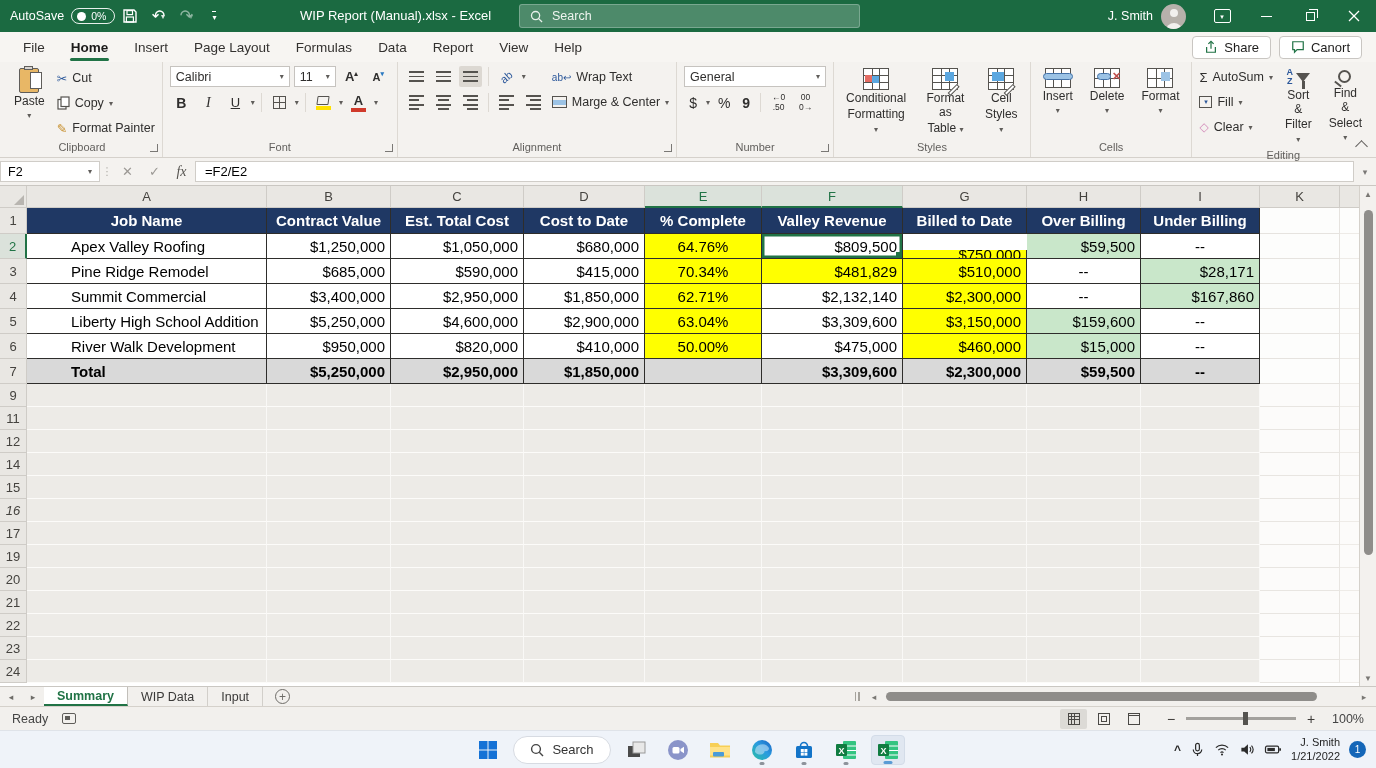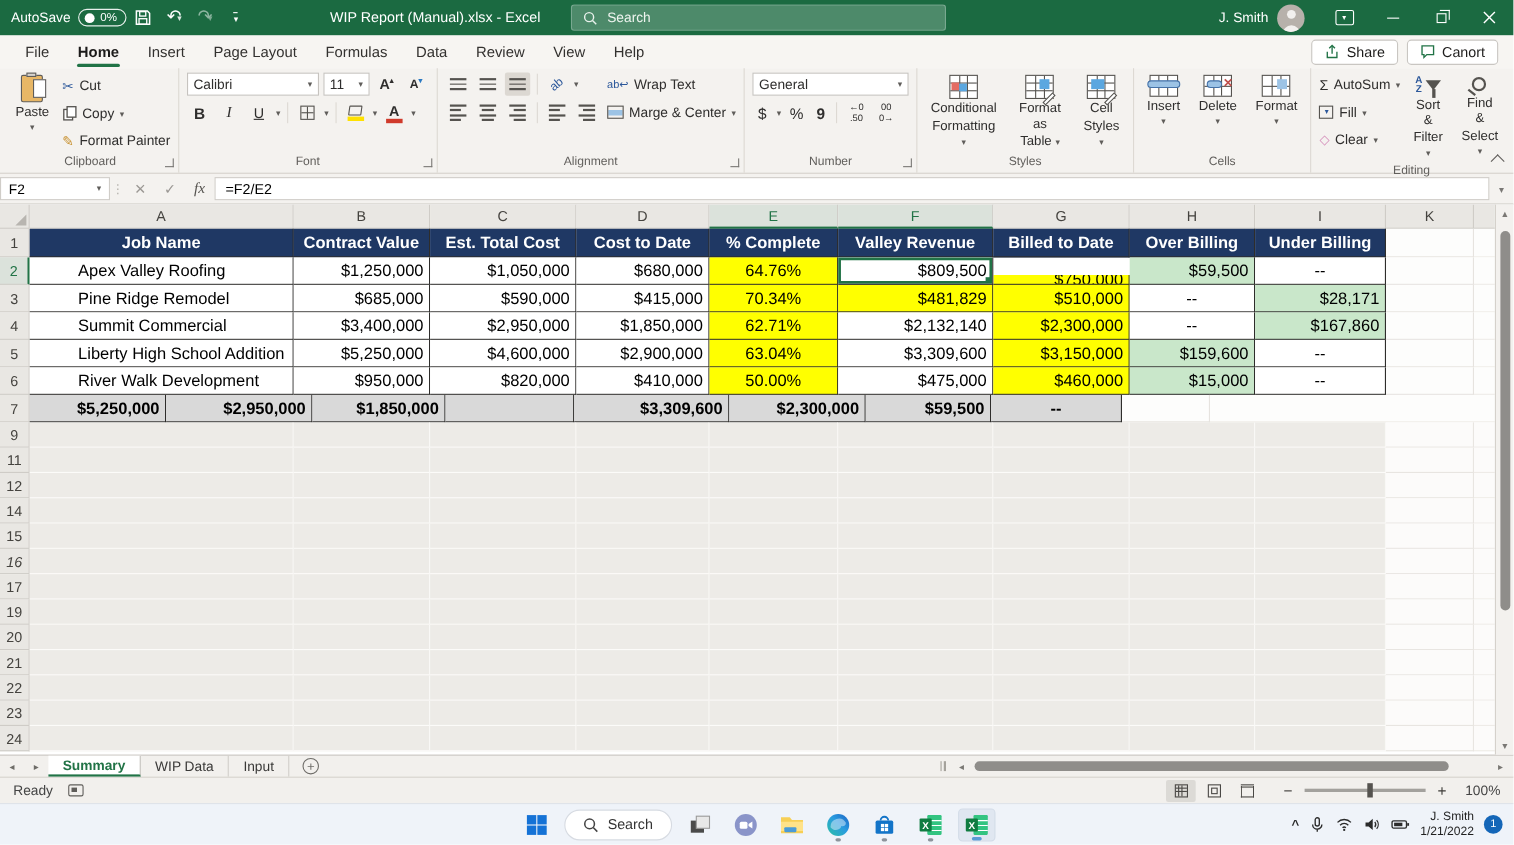--- a/index.html
+++ b/index.html
@@ -249,21 +249,21 @@
   </div>
 </div>
 
 <div class="ribbontabs">
   <span class="rtab">File</span>
   <span class="rtab active">Home</span>
   <span class="rtab">Insert</span>
   <span class="rtab">Page Layout</span>
   <span class="rtab">Formulas</span>
   <span class="rtab">Data</span>
-  <span class="rtab">Review</span>
+  <span class="rtab">Report</span>
   <span class="rtab">View</span>
   <span class="rtab">Help</span>
   <div class="tabs-right">
     <div class="pillbtn">
       <svg width="14" height="14" viewBox="0 0 16 16">
         <path d="M8 10 V2" stroke="#217346" stroke-width="1.4" fill="none"></path>
         <path d="M5 4.5 L8 1.5 L11 4.5" stroke="#217346" stroke-width="1.4" fill="none"></path>
         <path d="M3 8 v6 h10 v-6" stroke="#217346" stroke-width="1.4" fill="none"></path>
       </svg>
       <span>Share</span>
@@ -720,20 +720,21 @@
         <div class="g-cell a-c bg-y" style="width: 117px;">50.00%</div>
         <div class="g-cell a-r" style="width: 141px;">$475,000</div>
         <div class="g-cell a-r bg-y" style="width: 124px;">$460,000</div>
         <div class="g-cell a-r bg-g" style="width: 114px;">$15,000</div>
         <div class="g-cell a-c" style="width: 119px;">--</div>
         <div class="g-cell kcell a-r" style="width: 80px;"></div>
         <div class="kfill"></div>
       </div>
       <div class="g-row r-total" style="height: 25px;">
         <div class="g-rowhead">7</div>
+        <div class="g-cell a-l bg-t" style="width: 240px;">Total</div>
         <div class="g-cell a-r bg-t" style="width: 124px;">$5,250,000</div>
         <div class="g-cell a-r bg-t" style="width: 133px;">$2,950,000</div>
         <div class="g-cell a-r bg-t" style="width: 121px;">$1,850,000</div>
         <div class="g-cell a-r bg-t" style="width: 117px;"></div>
         <div class="g-cell a-r bg-t" style="width: 141px;">$3,309,600</div>
         <div class="g-cell a-r bg-t" style="width: 124px;">$2,300,000</div>
         <div class="g-cell a-r bg-t" style="width: 114px;">$59,500</div>
         <div class="g-cell a-c bg-t" style="width: 119px;">--</div>
         <div class="g-cell kcell a-r" style="width: 80px;"></div>
         <div class="kfill"></div>

